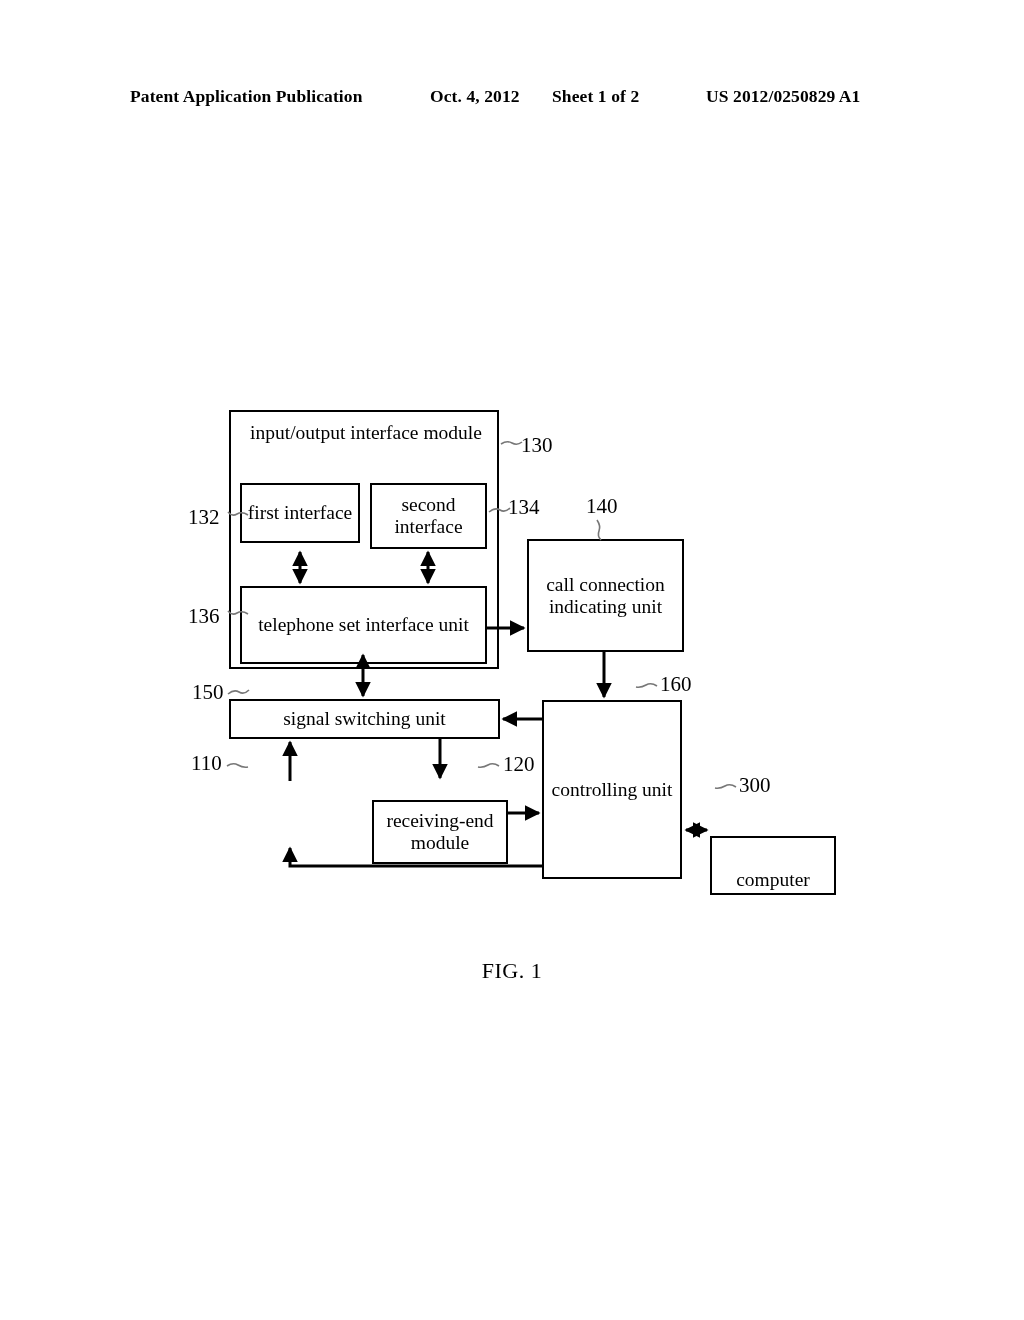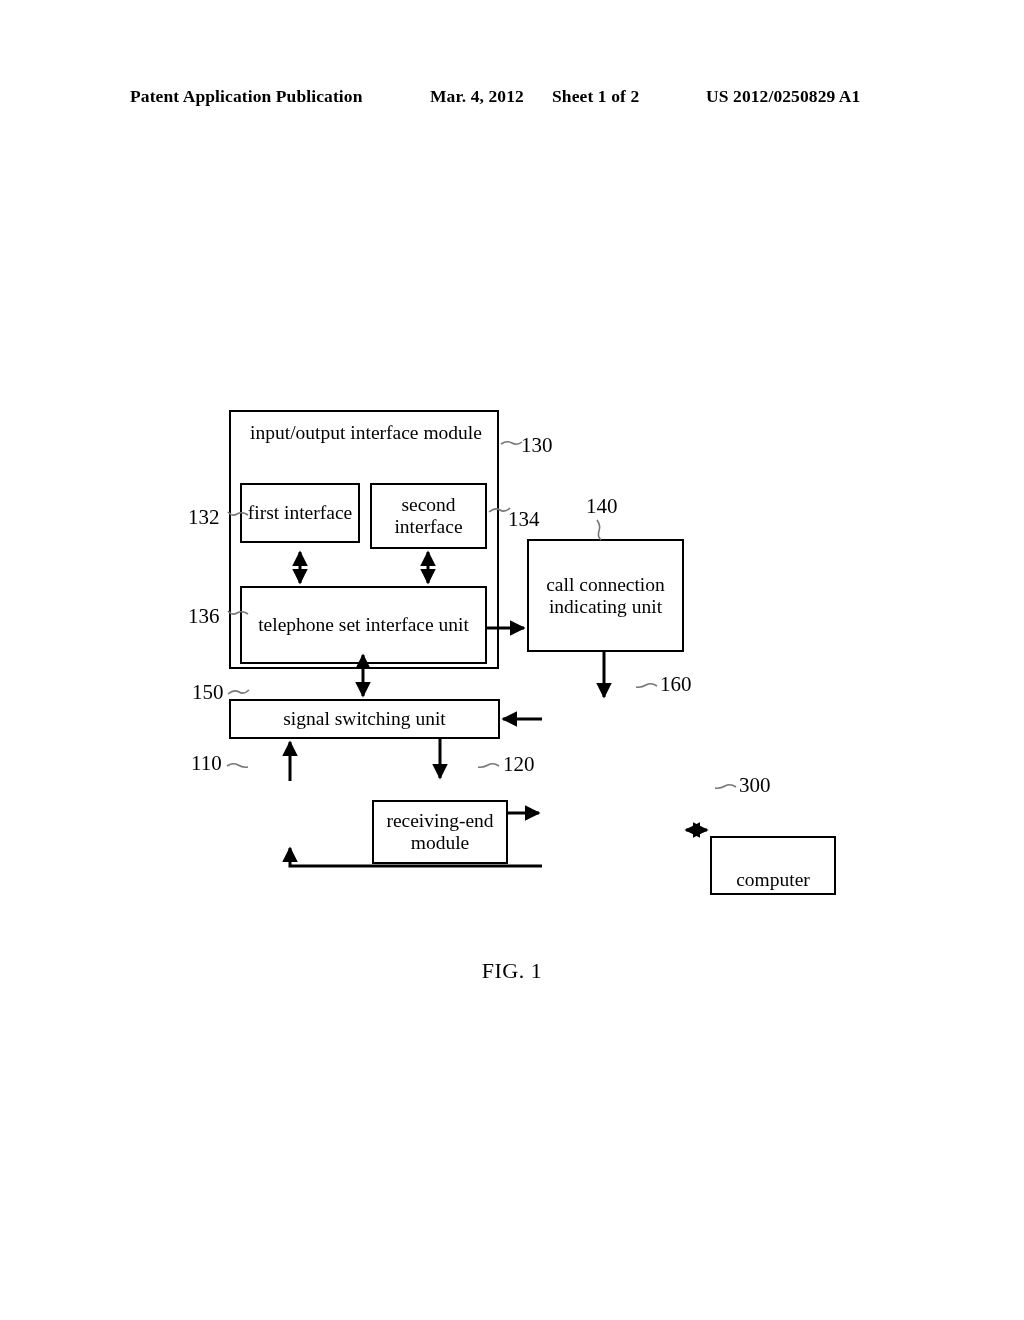--- a/index.html
+++ b/index.html
@@ -149,21 +149,21 @@
 
   
   .ref {
     position: absolute;
     font-size: 21px;
     line-height: 1;
     white-space: nowrap;
   }
   #ref-130 { left: 521px; top: 435px; }
   #ref-132 { left: 188px; top: 507px; }
-  #ref-134 { left: 508px; top: 497px; margin-top: 12px; }
+  #ref-134 { left: 508px; top: 497px; }
   #ref-136 { left: 188px; top: 606px; }
   #ref-140 { left: 586px; top: 496px; }
   #ref-150 { left: 192px; top: 682px; }
   #ref-110 { left: 191px; top: 753px; }
   #ref-120 { left: 503px; top: 754px; }
   #ref-160 { left: 660px; top: 674px; }
   #ref-300 { left: 739px; top: 775px; }
 
   
   #fig-caption {
@@ -183,21 +183,21 @@
     width: 1024px;
     height: 1320px;
     pointer-events: none;
   }
 </style>
 </head>
 <body>
 
 <div id="page-header">
   <span class="hdr-pub">Patent Application Publication</span>
-  <span class="hdr-date">Mar. 4, 2012</span>
+  <span class="hdr-date">Oct. 4, 2012</span>
   <span class="hdr-sheet">Sheet 1 of 2</span>
   <span class="hdr-docnum">US 2012/0250829 A1</span>
 </div>
 
 <div id="figure">
 
   <div class="box" id="module-130">
     <div id="module-130-title">input/output interface module</div>
   </div>
 
@@ -219,20 +219,23 @@
 
   <div class="box" id="box-150">
     <span>signal switching unit</span>
   </div>
 
 
   <div class="box" id="box-120">
     <span>receiving-end module</span>
   </div>
 
+  <div class="box" id="box-160">
+    <span>controlling unit</span>
+  </div>
 
   <div class="box" id="box-300">
     <span>computer</span>
   </div>
 
   <div class="ref" id="ref-130">130</div>
   <div class="ref" id="ref-132">132</div>
   <div class="ref" id="ref-134">134</div>
   <div class="ref" id="ref-136">136</div>
   <div class="ref" id="ref-140">140</div>

